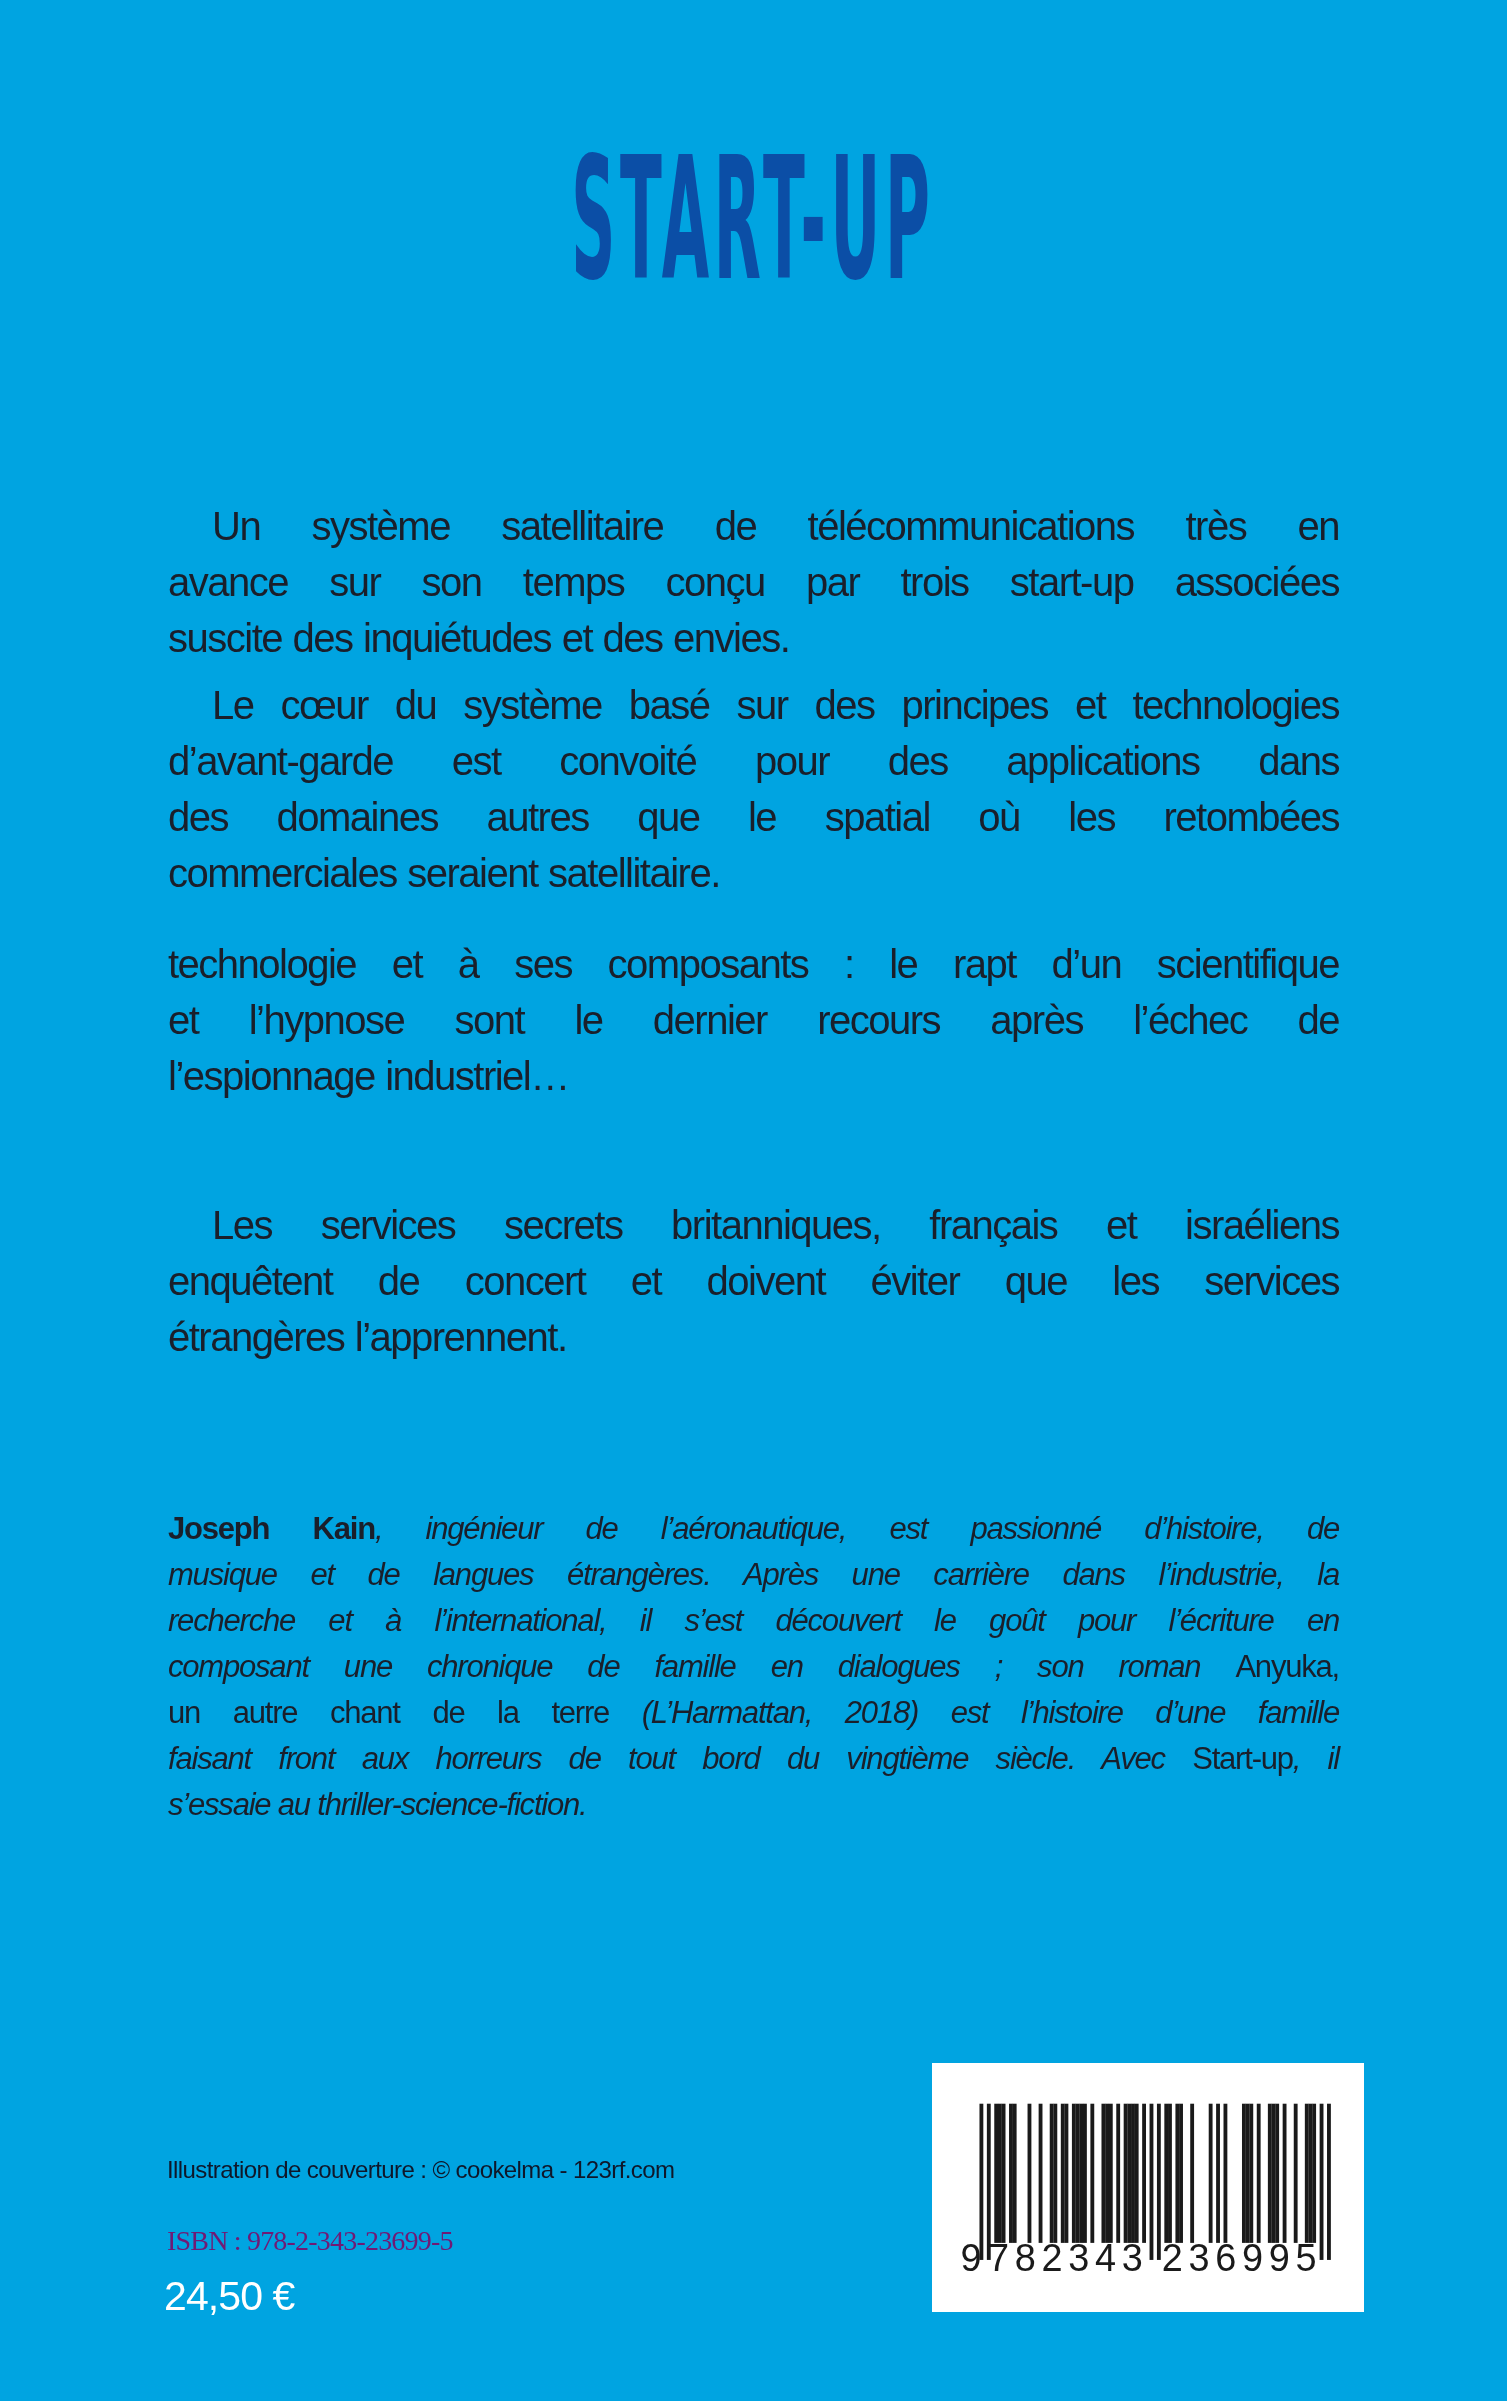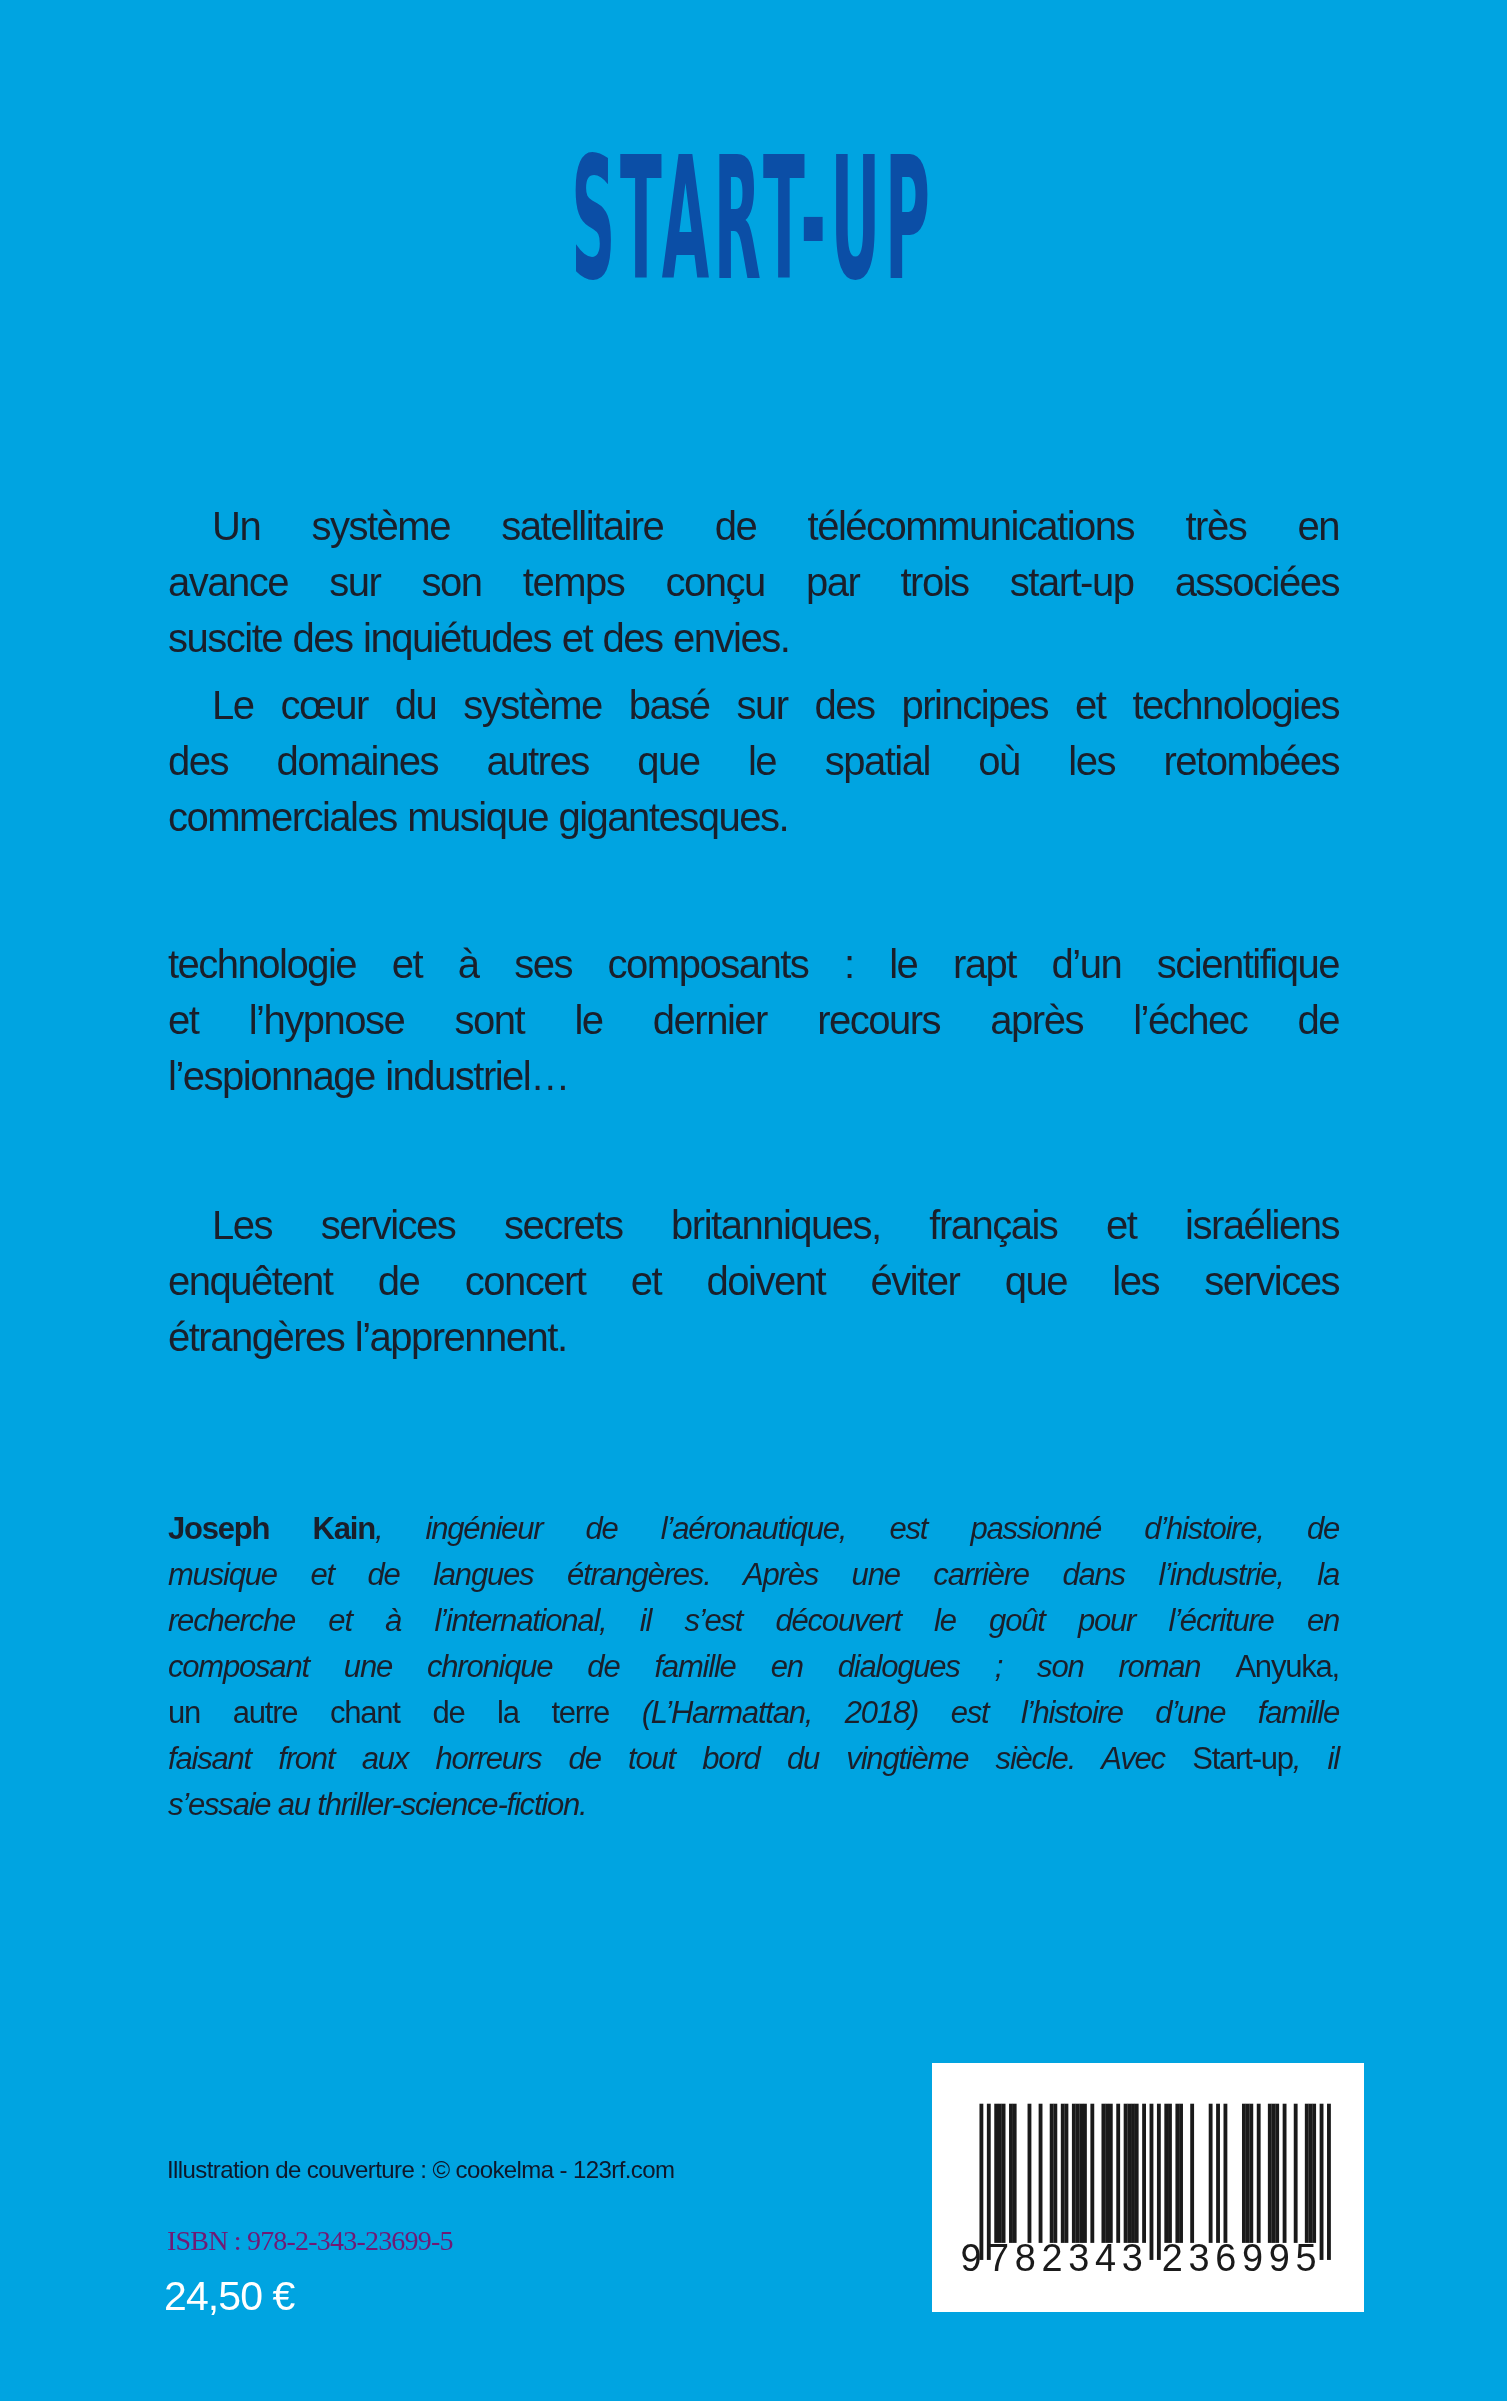--- a/index.html
+++ b/index.html
@@ -147,22 +147,23 @@
 </div>
 
 <div class="synopsis">
   <div class="para" style="top: 498px;">
     <span class="line indent">Un système satellitaire de télécommunications très en</span>
     <span class="line">avance sur son temps conçu par trois start-up associées</span>
     <span class="line last">suscite des inquiétudes et des envies.</span>
   </div>
   <div class="para" style="top: 677px;">
     <span class="line indent">Le cœur du système basé sur des principes et technologies</span>
+    <span class="line">d’avant-garde est convoité pour des applications dans</span>
     <span class="line">des domaines autres que le spatial où les retombées</span>
-    <span class="line last">commerciales musique gigantesques.</span>
+    <span class="line last">commerciales seraient satellitaire.</span>
   </div>
   <div class="para" style="top: 936px;">
     <span class="line">technologie et à ses composants : le rapt d’un scientifique</span>
     <span class="line">et l’hypnose sont le dernier recours après l’échec de</span>
     <span class="line last">l’espionnage industriel…</span>
   </div>
   <div class="para" style="top: 1197px;">
     <span class="line indent">Les services secrets britanniques, français et israéliens</span>
     <span class="line">enquêtent de concert et doivent éviter que les services</span>
     <span class="line last">étrangères l’apprennent.</span>

